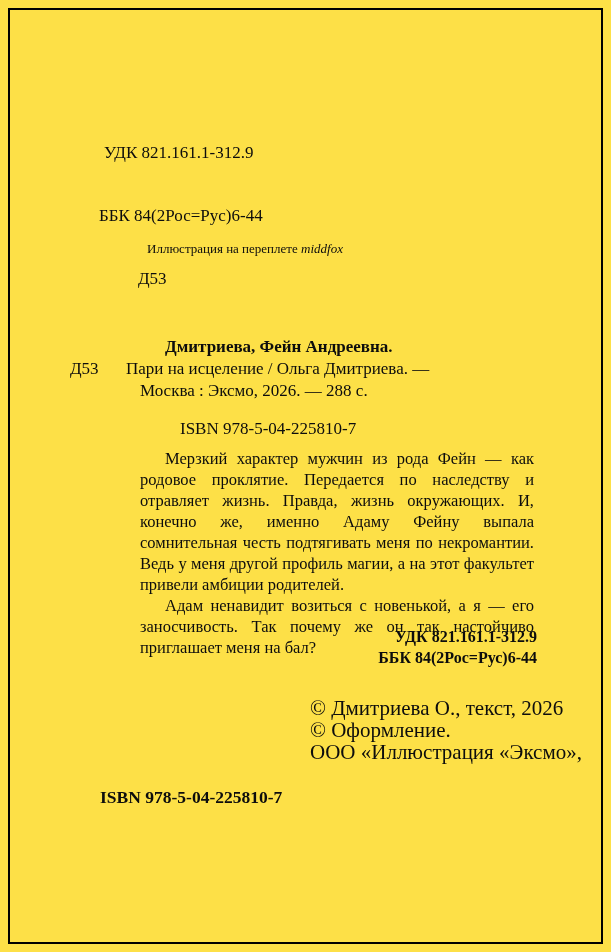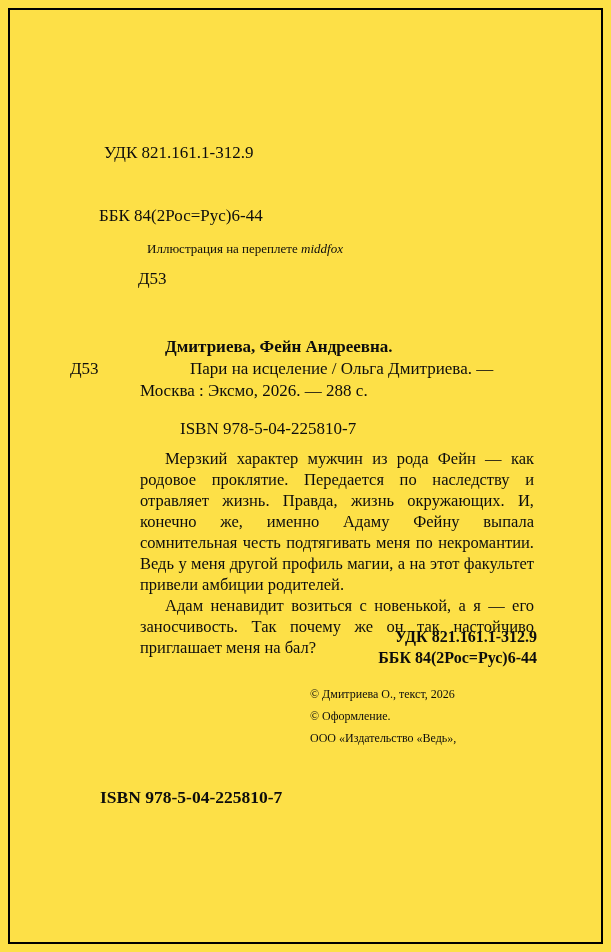--- a/index.html
+++ b/index.html
@@ -63,21 +63,21 @@
     margin-left: 95px;
   }
   .catalog .title-row {
     position: relative;
   }
   .catalog .margin-code {
     position: absolute;
     left: 0;
     top: 0;
   }
-  .catalog .title-line1 { margin-left: 120px; }
+  .catalog .title-line1 { margin-left: 56px; }
   .catalog .title-line2 { margin-left: 70px; }
   .catalog .isbn-line {
     margin-left: 110px;
     margin-top: 16px;
   }
 
   
   .annotation {
     position: absolute;
     left: 140px;
@@ -100,22 +100,22 @@
     text-align: right;
     font-size: 16px;
     line-height: 21px;
     font-weight: bold;
   }
 
   
   .copyright {
     position: absolute;
     left: 310px;
-    top: 683px;
-    font-size: 12px;
+    top: 697px;
+    font-size: 21px;
     line-height: 22px;
   }
 
   
   .isbn-bottom {
     position: absolute;
     left: 100px;
     top: 787px;
     font-size: 17.5px;
     font-weight: bold;
@@ -153,17 +153,17 @@
   </div>
 
   <div class="codes-right">
     <div>УДК 821.161.1-312.9</div>
     <div>ББК 84(2Рос=Рус)6-44</div>
   </div>
 
   <div class="copyright">
     <div>© Дмитриева О., текст, 2026</div>
     <div>© Оформление.</div>
-    <div>ООО «Издательство «Ведь»,</div>
+    <div>ООО «Иллюстрация «Эксмо»,</div>
   </div>
 
   <div class="isbn-bottom">ISBN 978-5-04-225810-7</div>
 </div>
 
 </body></html>

